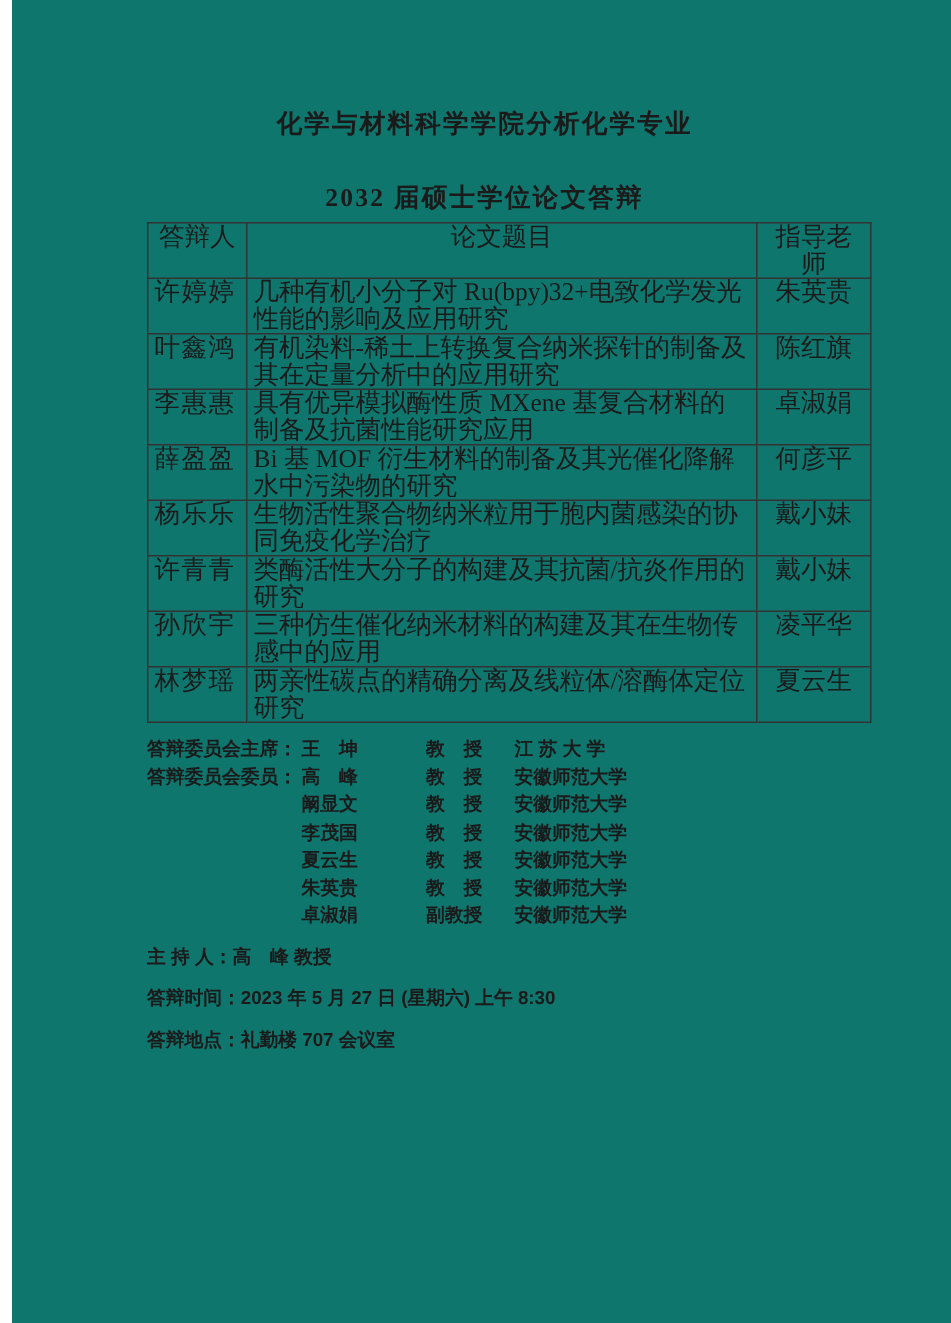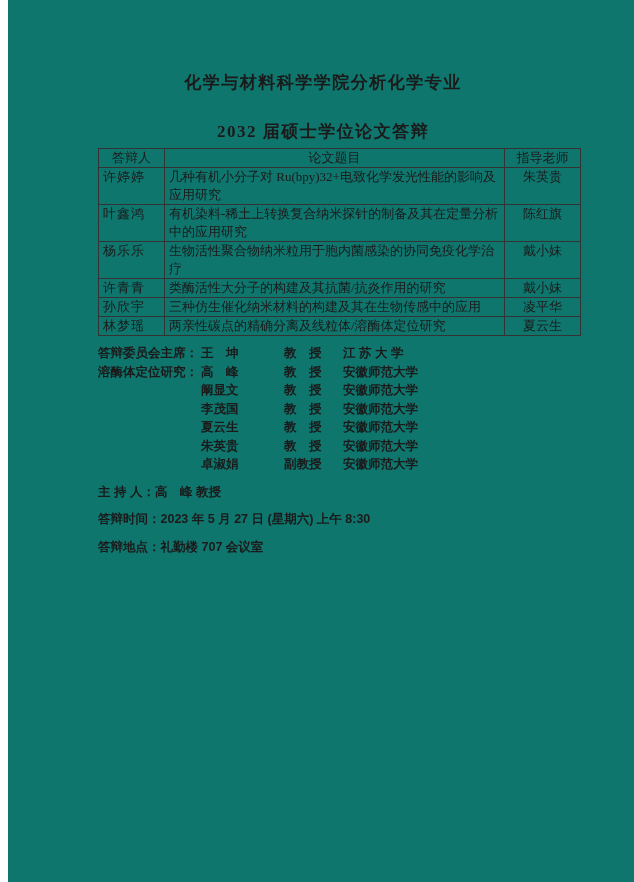--- a/index.html
+++ b/index.html
@@ -31,21 +31,21 @@
     font-size: 17px;
     line-height: 19px;
     font-weight: bold;
     letter-spacing: 1.5px;
   }
   table.defense-table {
     margin: 7px 0 0 90px;
     width: 455px;
     table-layout: fixed;
     border-collapse: collapse;
-    font-size: 13px;
+    font-size: 17px;
     line-height: 18px;
     padding-left: 32px;
   }
   .defense-table th, .defense-table td {
     border: 1px solid #333333;
     padding: 0 4px;
     vertical-align: top;
     font-weight: normal;
   }
   .col-name    { width: 57px; }
@@ -102,21 +102,31 @@
     <td class="col-title cell-title">几种有机小分子对 Ru(bpy)32+电致化学发光性能的影响及应用研究</td>
     <td class="col-advisor cell-advisor">朱英贵</td>
   </tr>
 
   <tr>
     <td class="col-name cell-name">叶鑫鸿</td>
     <td class="col-title cell-title">有机染料-稀土上转换复合纳米探针的制备及其在定量分析中的应用研究</td>
     <td class="col-advisor cell-advisor">陈红旗</td>
   </tr>
 
-
+  <tr>
+    <td class="col-name cell-name">李惠惠</td>
+    <td class="col-title cell-title">具有优异模拟酶性质 MXene 基复合材料的制备及抗菌性能研究应用</td>
+    <td class="col-advisor cell-advisor">卓淑娟</td>
+  </tr>
+
+  <tr>
+    <td class="col-name cell-name">薛盈盈</td>
+    <td class="col-title cell-title">Bi 基 MOF 衍生材料的制备及其光催化降解水中污染物的研究</td>
+    <td class="col-advisor cell-advisor">何彦平</td>
+  </tr>
 
   <tr>
     <td class="col-name cell-name">杨乐乐</td>
     <td class="col-title cell-title">生物活性聚合物纳米粒用于胞内菌感染的协同免疫化学治疗</td>
     <td class="col-advisor cell-advisor">戴小妹</td>
   </tr>
 
   <tr>
     <td class="col-name cell-name">许青青</td>
     <td class="col-title cell-title">类酶活性大分子的构建及其抗菌/抗炎作用的研究</td>
@@ -139,21 +149,21 @@
 
   <div class="committee">
   <div class="c-row">
     <span class="c-label">答辩委员会主席：</span>
     <span class="c-name">王　坤</span>
     <span class="c-rank">教　授</span>
     <span class="c-aff">江 苏 大 学</span>
   </div>
 
   <div class="c-row">
-    <span class="c-label">溶酶体定位研究：</span>
+    <span class="c-label">答辩委员会委员：</span>
     <span class="c-name">高　峰</span>
     <span class="c-rank">教　授</span>
     <span class="c-aff">安徽师范大学</span>
   </div>
 
   <div class="c-row">
     <span class="c-label"></span>
     <span class="c-name">阚显文</span>
     <span class="c-rank">教　授</span>
     <span class="c-aff">安徽师范大学</span>

